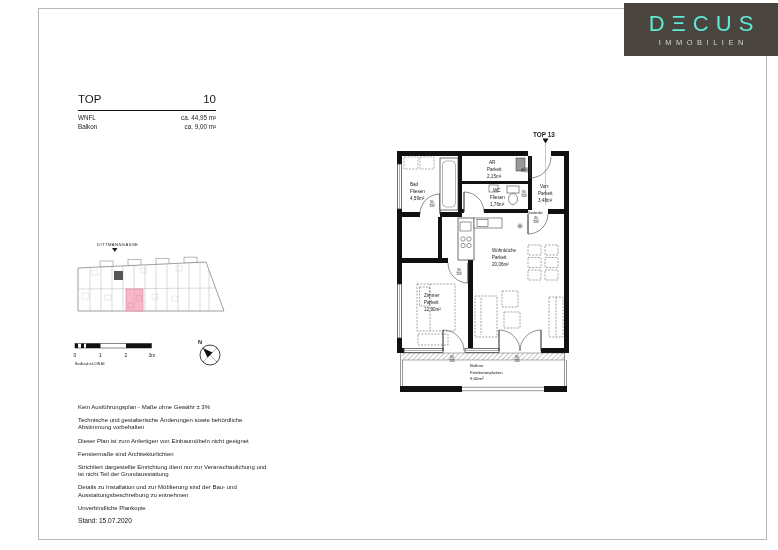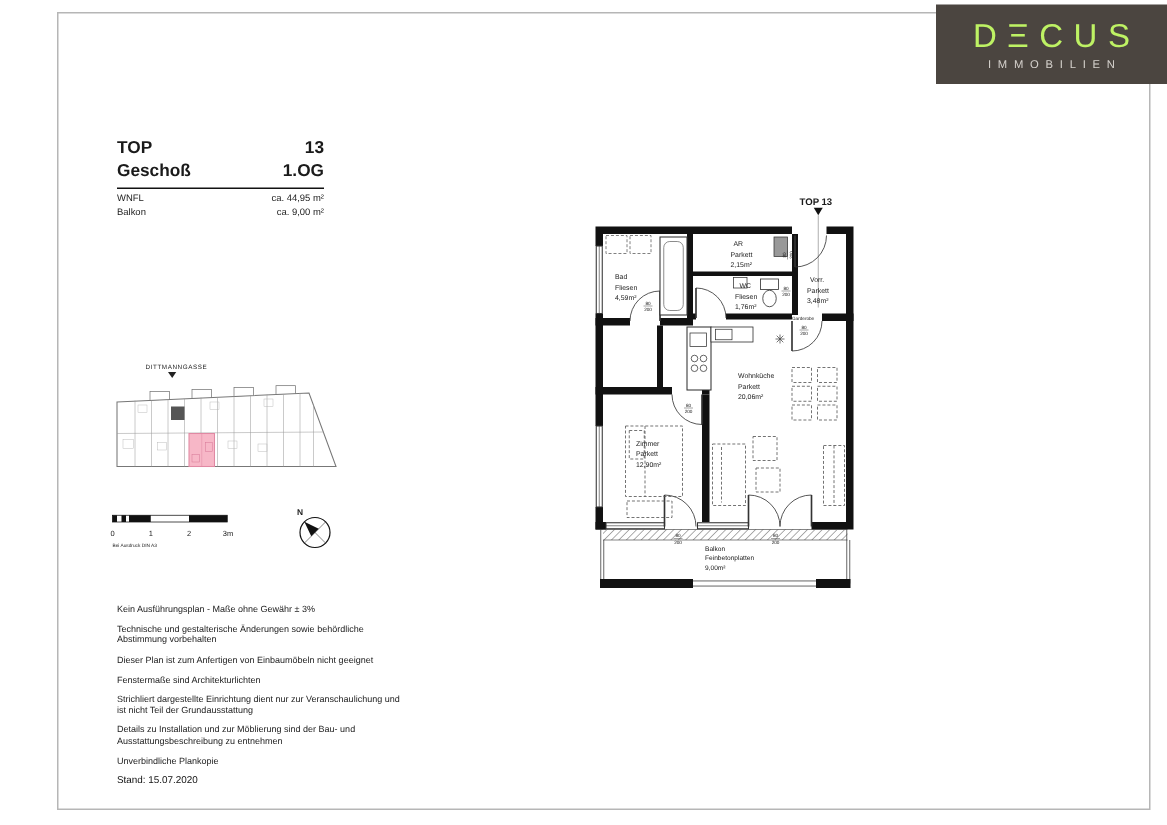--- a/index.html
+++ b/index.html
@@ -10,28 +10,28 @@
   .page-border{
     position:absolute;left:38px;top:8px;width:729px;height:532px;
     border:1px solid #b6b6b6;box-sizing:border-box;background:#fff;
   }
   
   .logo{
     position:absolute;left:624px;top:3px;width:154px;height:53px;
     background:#4b4540;display:flex;flex-direction:column;align-items:center;justify-content:center;
   }
   .logo .brand{
-    color:#bef264;font-size:22px;letter-spacing:7px;padding-left:7px;line-height:24px;font-weight:normal;
+    color:#5eead4;font-size:22px;letter-spacing:7px;padding-left:7px;line-height:24px;font-weight:normal;
   }
   .logo .sub{
     color:#d6d2cd;font-size:7.5px;letter-spacing:4.5px;padding-left:4.5px;margin-top:2px;
   }
   
   .unit-info{position:absolute;left:78px;top:92px;width:138px;}
-  .unit-info .big-row{display:flex;justify-content:space-between;font-weight:bold;font-size:11.5px;line-height:15px;}
+  .unit-info .big-row{display:flex;justify-content:space-between;font-weight:normal;font-size:11.5px;line-height:15px;}
   .unit-info .rule{border-top:1.4px solid #111;margin:3px 0 3px 0;}
   .unit-info .sm-row{display:flex;justify-content:space-between;font-size:6.3px;line-height:8.5px;color:#222;}
   
   .disclaimers{position:absolute;left:78px;top:404px;width:240px;font-size:6px;line-height:7.2px;color:#222;}
   .disclaimers p{margin:0 0 6px 0;white-space:pre-line;}
   .stand{position:absolute;left:78px;top:517px;font-size:6.6px;color:#111;}
   svg{position:absolute;overflow:visible;}
   svg text{font-family:"Liberation Sans",sans-serif;fill:#1a1a1a;}
 </style>
 </head>
@@ -40,25 +40,21 @@
 <div class="page-border"></div>
 
 <div class="logo">
   <div class="brand">DΞCUS</div>
   <div class="sub">IMMOBILIEN</div>
 </div>
 
 <div class="unit-info">
   <div class="big-row">
     <span>TOP</span>
-    <span>13</span>
-  </div>
-  <div class="big-row">
-    <span>Geschoß</span>
-    <span>1.OG</span>
+    <span>10</span>
   </div>
   <div class="rule"></div>
   <div class="sm-row">
     <span>WNFL</span>
     <span>ca. 44,95 m²</span>
   </div>
   <div class="sm-row">
     <span>Balkon</span>
     <span>ca. 9,00 m²</span>
   </div>

